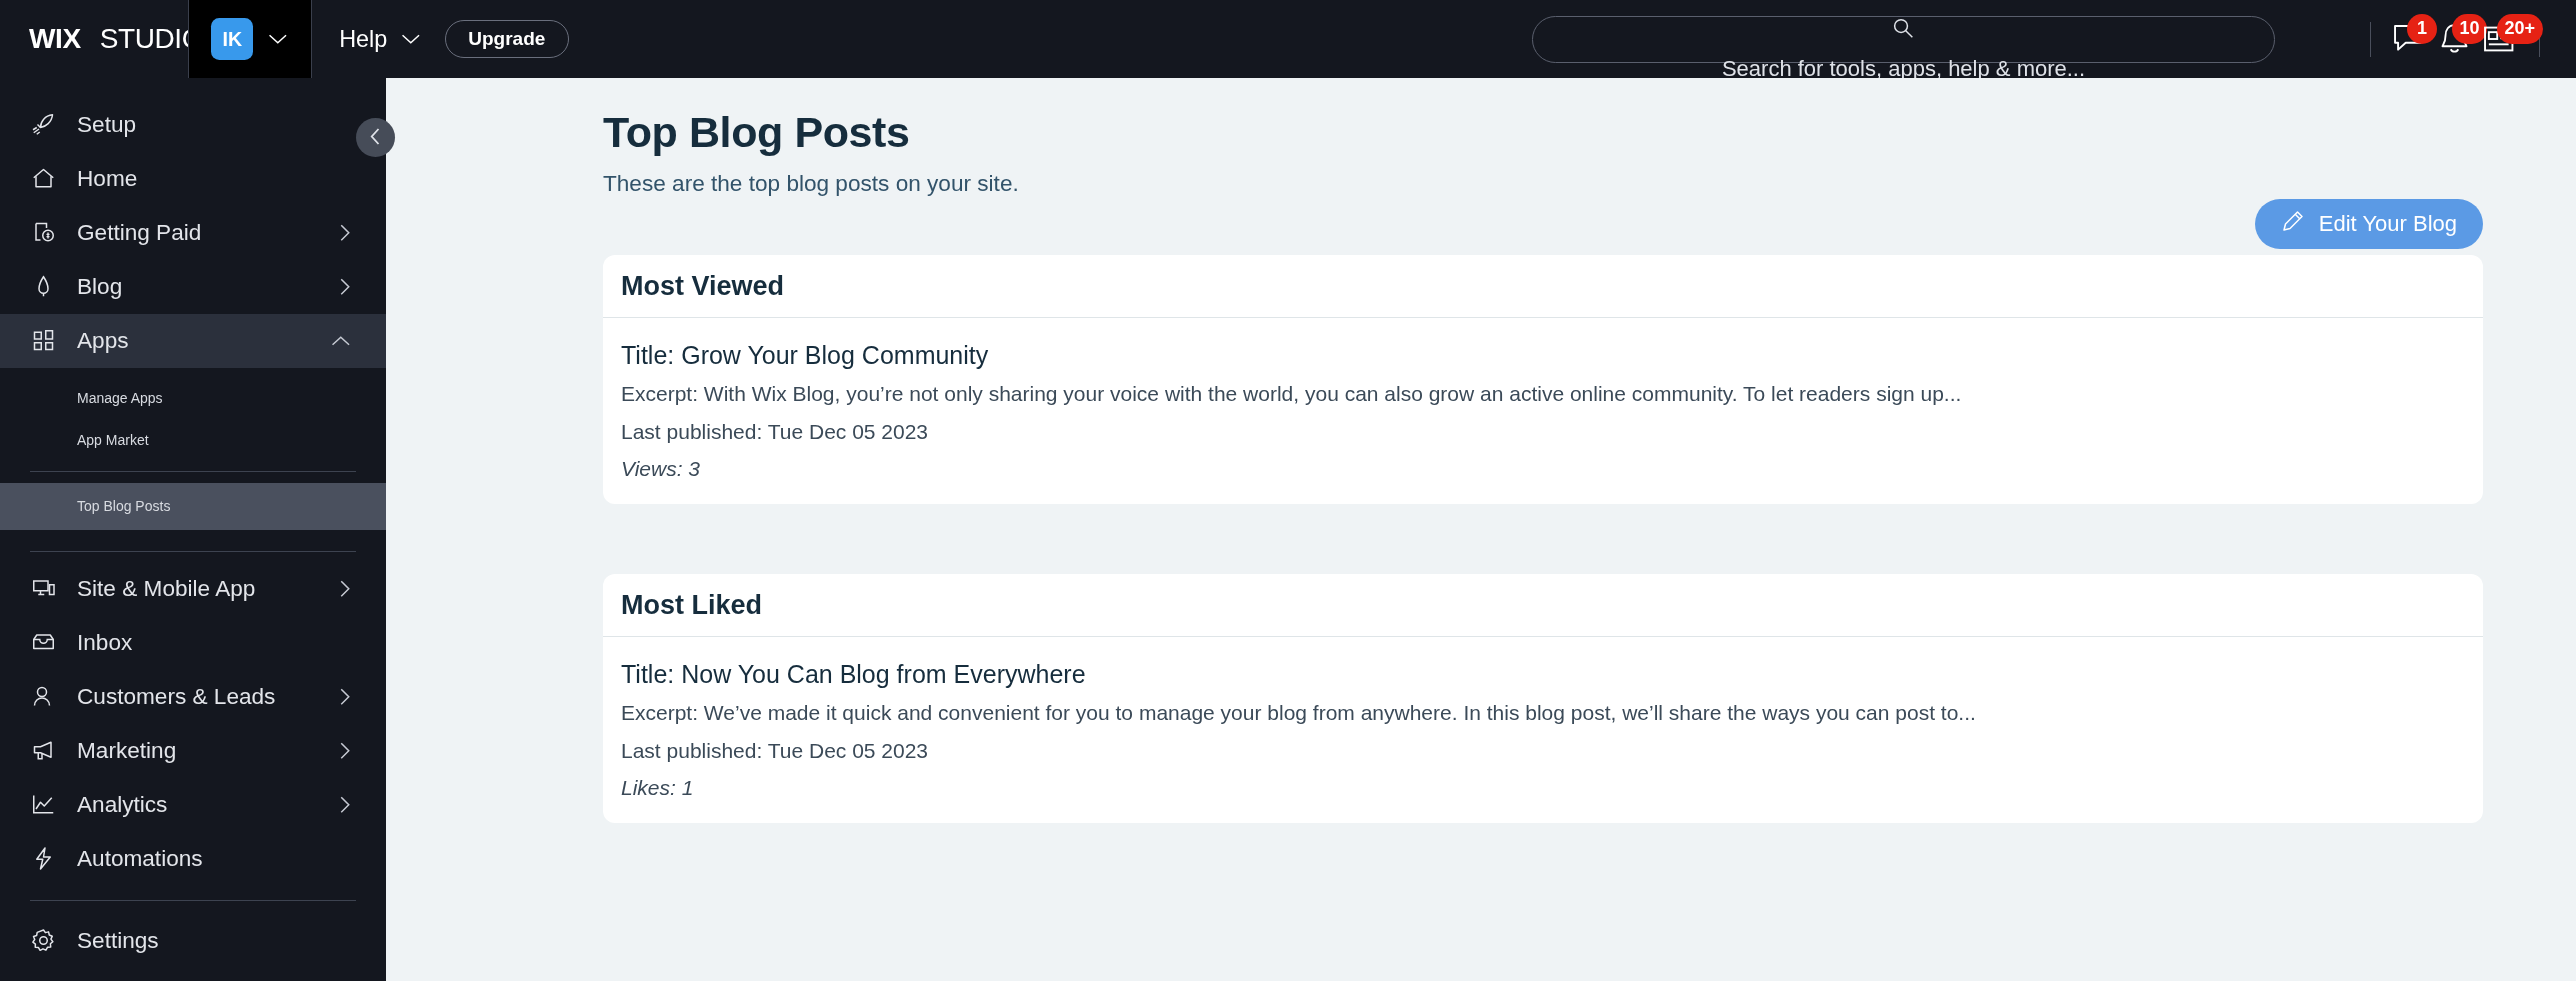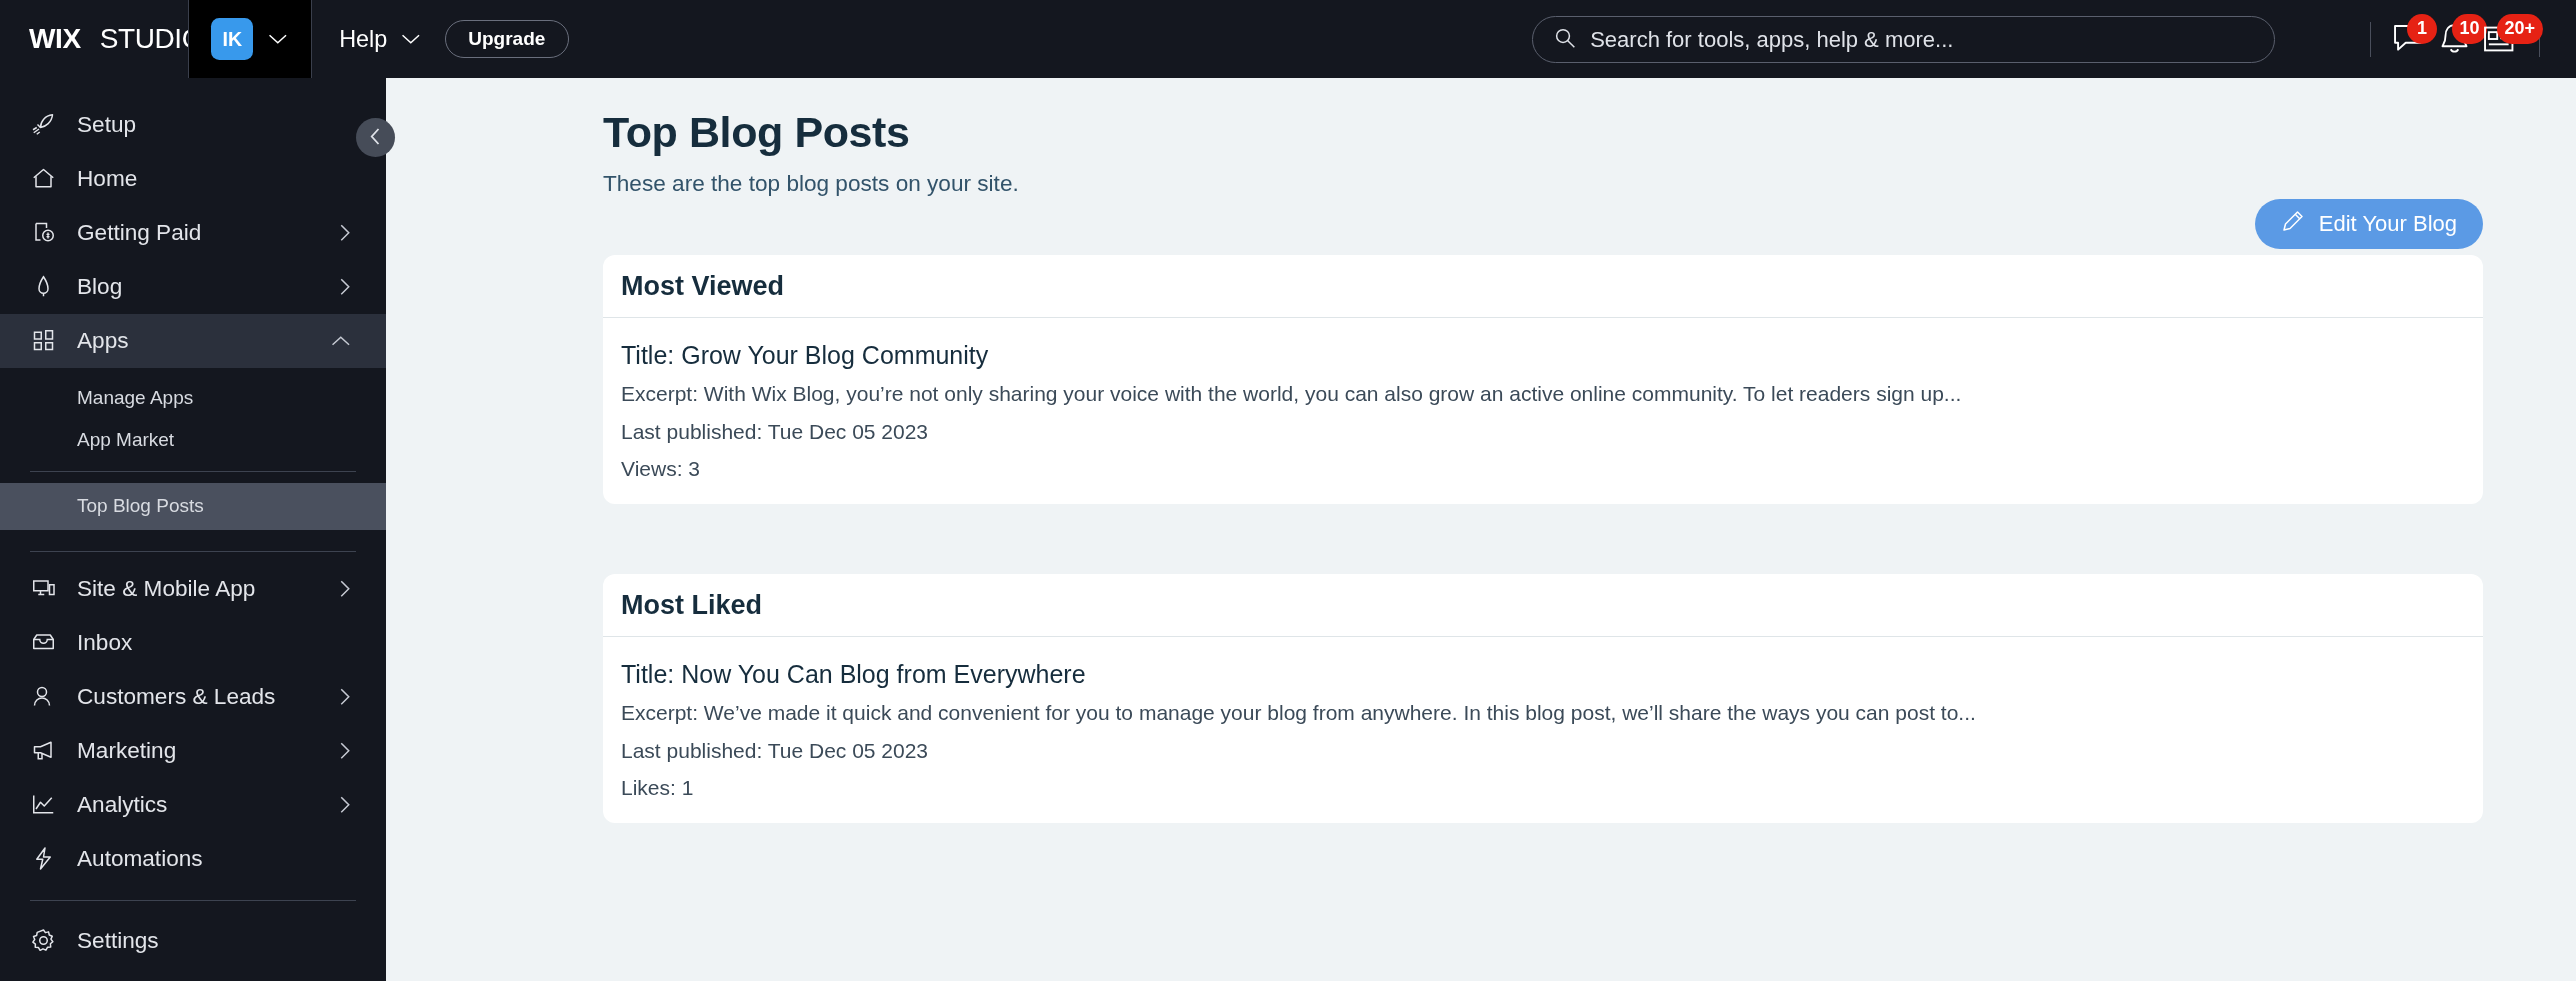--- a/index.html
+++ b/index.html
@@ -63,20 +63,21 @@
     display: flex; align-items: center;
     cursor: pointer;
   }
 
   .tb-search {
     position: absolute; left: 1532px; top: 16px;
     width: 743px; height: 47px;
     border: 0.8px solid #5a5f6d; border-radius: 23.4px;
     display: flex; align-items: center; gap: 13.6px;
     padding: 0 21px;
+    flex-direction: column;
   }
   .tb-search .ph { font-size: 22px; color: #dfe2e8; }
 
   .tb-right {
     position: absolute; right: 0; top: 0; height: 78px;
     display: flex; align-items: center; gap: 0px; padding-right: 19.6px;
   }
   .vbar { width: 0.8px; height: 35px; background: #4a4f5c; margin: 0 16.6px; }
   .icon-badge { position: relative; width: 45px; height: 45px; display: flex; align-items: center; justify-content: center; cursor: pointer; }
   .badge {
@@ -100,21 +101,21 @@
     padding: 0 35px 0 30px; cursor: pointer;
     font-size: 22.6px; color: #e3e5ea;
   }
   .nav-item .ico { width: 47px; flex: 0 0 47px; display: flex; align-items: center; }
   .nav-item .lbl { flex: 1; }
   .nav-item .arr { width: 19.6px; display: flex; justify-content: flex-end; }
   .nav-item.active { background: #2b303c; }
   .sub-item {
     height: 42px; display: flex; align-items: center;
     padding-left: 77px; cursor: pointer;
-    font-size: 19px; color: #d8dbe1;
+    font-size: 14px; color: #d8dbe1;
   }
   .sub-item.active { background: #4a505e; }
   .divider { height: 0.8px; background: #3d4350; margin: 10.6px 30px; }
 
   
   .collapse-btn {
     position: absolute; left: 356px; top: 118px;
     width: 39px; height: 39px; border-radius: 50%;
     background: #464c58;
     display: flex; align-items: center; justify-content: center;
@@ -150,21 +151,21 @@
     overflow: hidden;
   }
   .card-head {
     height: 63px; display: flex; align-items: center;
     padding: 0 18px; border-bottom: 0.8px solid #dfe5e8;
   }
   .card-head .t { font-size: 27px; font-weight: 700; color: #162d3d; }
   .card-body { padding: 22.6px 18px 21px 18px; }
   .row-title { font-size: 25px; color: #162d3d; margin-bottom: 10.6px; }
   .row-line { font-size: 21px; color: #3b4a58; margin-bottom: 9px; line-height: 1.35; }
-  .row-line:last-child { margin-bottom: 0; }
+  .row-line:last-child { margin-bottom: 0; font-style: italic; }
 </style>
 </head>
 <body>
 
 <div class="topbar">
 
   <div class="tb-logo">
     <span class="w1">WIX</span>
       <span class="w2">STUDIO</span>
   </div>

